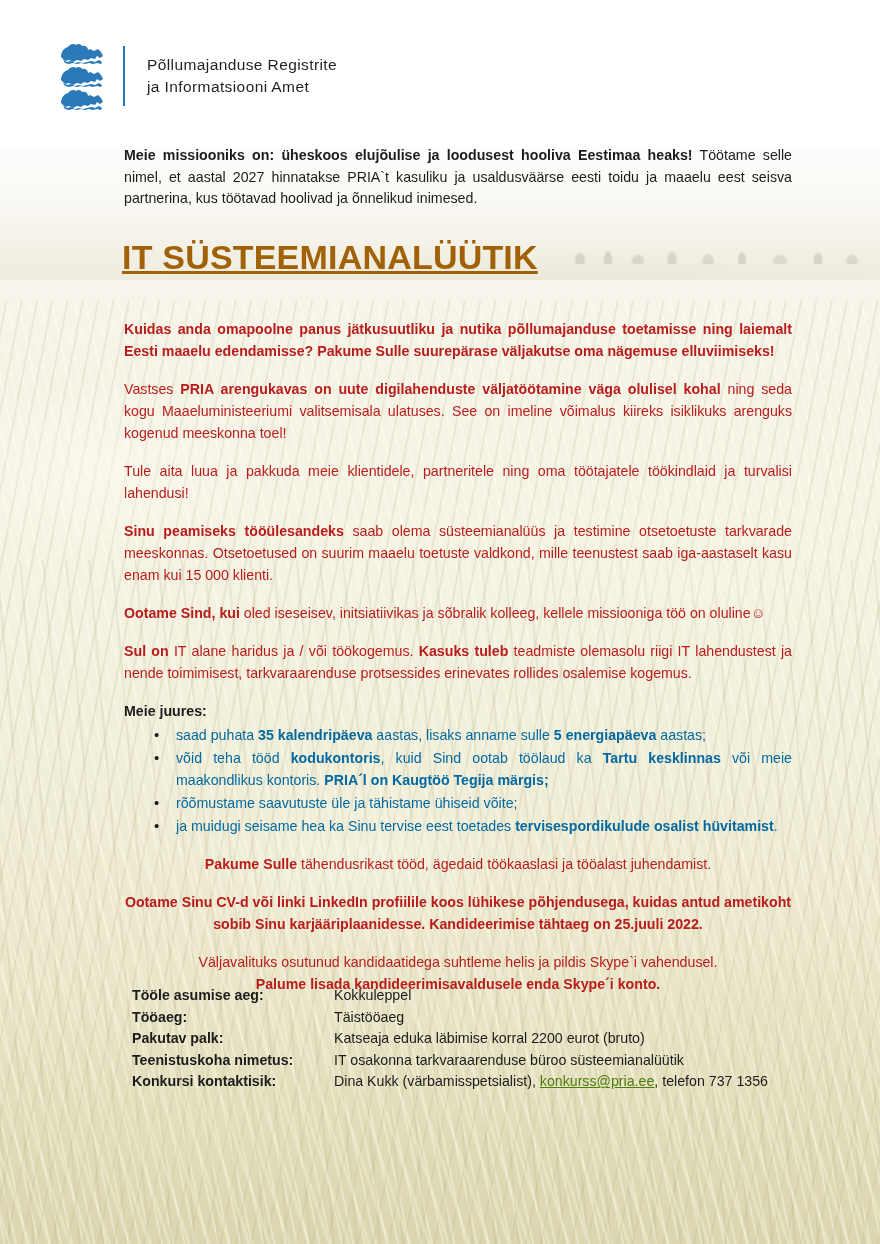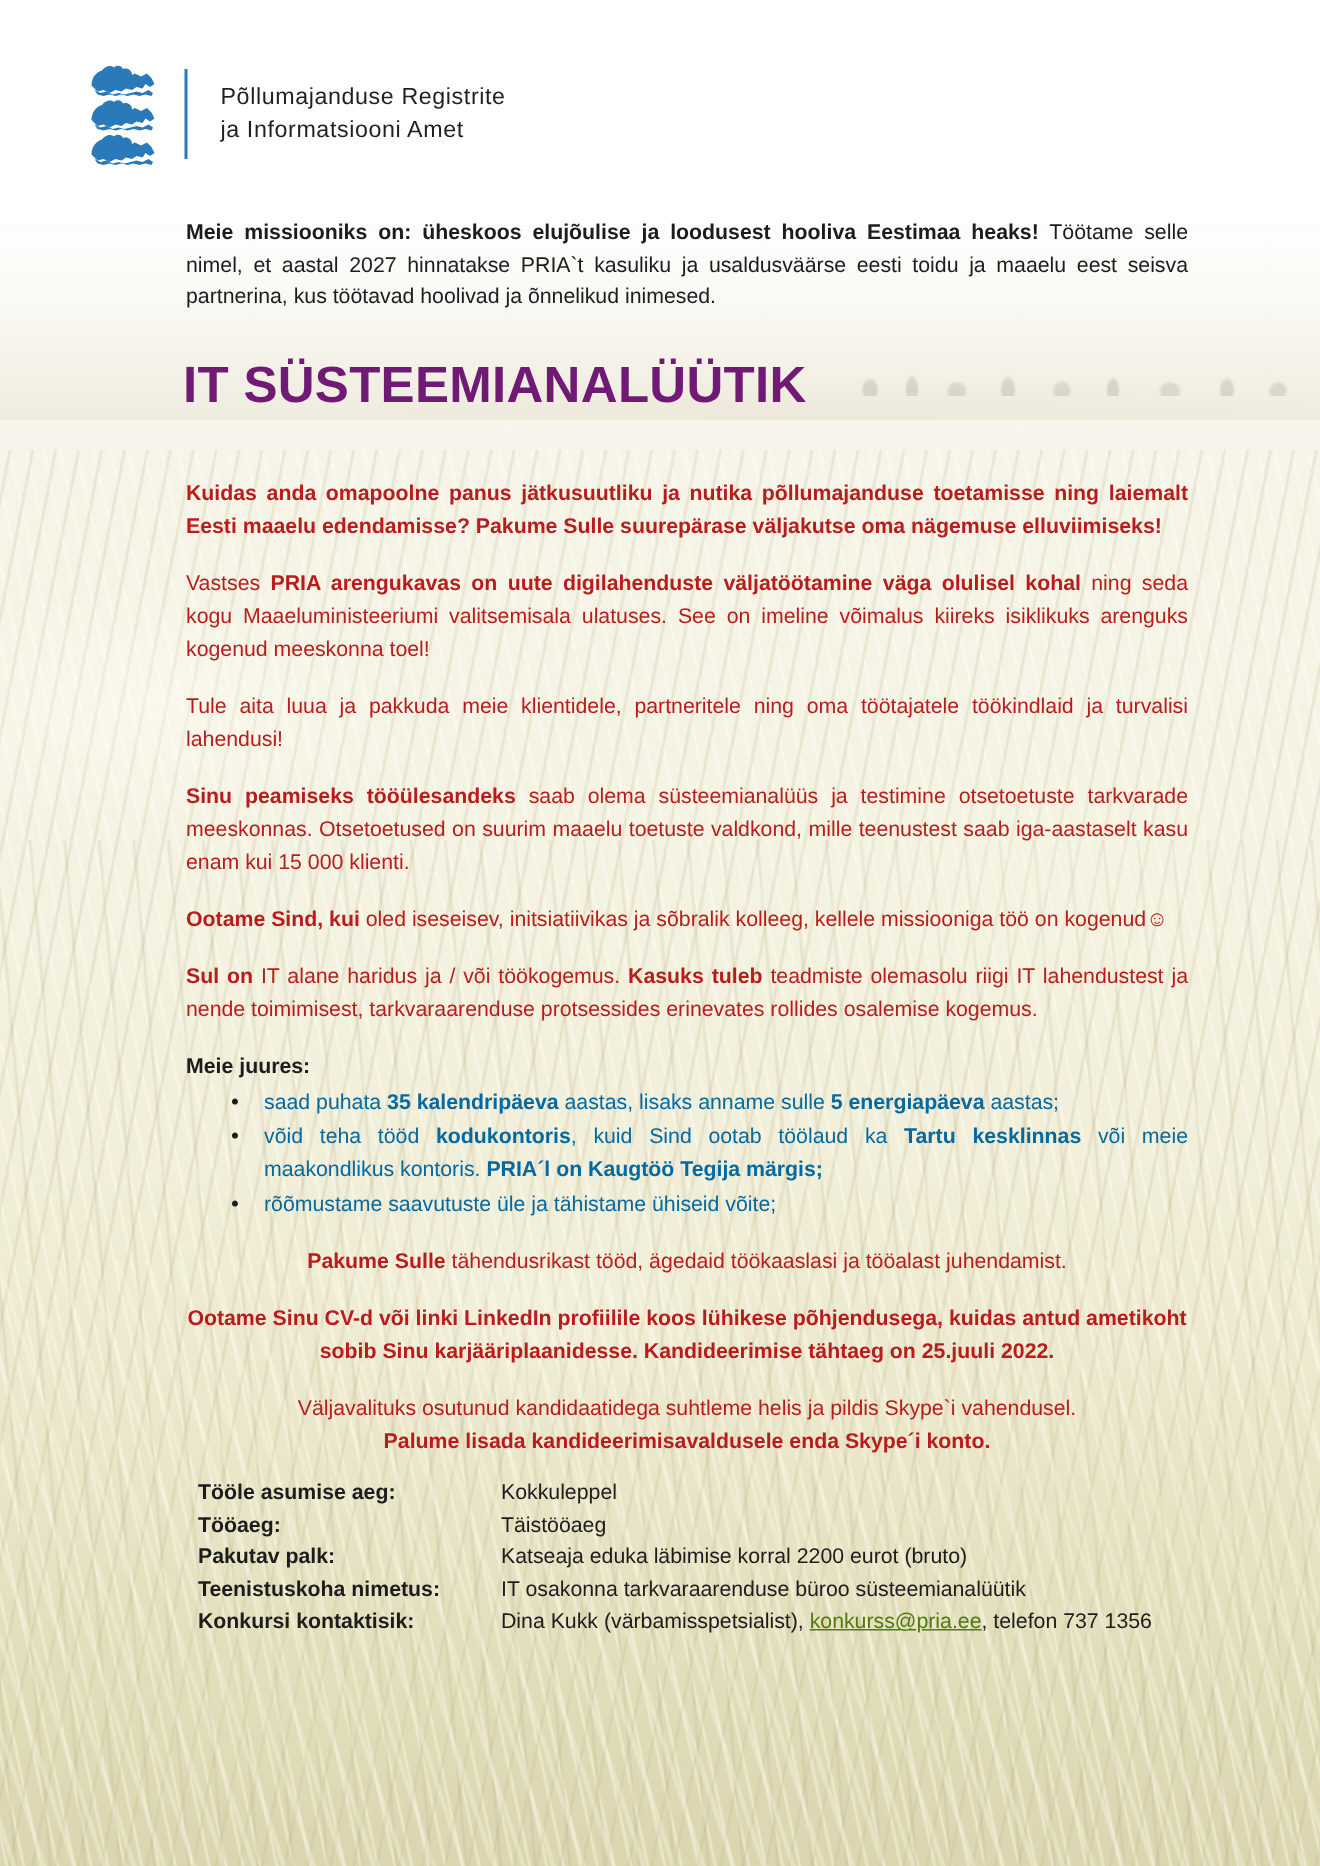--- a/index.html
+++ b/index.html
@@ -120,22 +120,22 @@
   .logo-text .l1, .logo-text .l2 { display:block; white-space:nowrap; }
 
   
   .mission {
     position:absolute; left:124px; top:145px; width:668px;
     font-size:14.2px; line-height:1.52; color:#1c1c1c;
     text-align:justify;
   }
   .title {
     position:absolute; left:122px; top:238px;
-    font-size:34px; font-weight:bold; color:#701a75;
-    letter-spacing:.2px; white-space:nowrap;
+    font-size:34px; font-weight:bold; color:#a16207;
+    letter-spacing:.2px; white-space:nowrap;text-decoration:underline;
   }
   .body-copy { position:absolute; left:124px; top:318px; width:668px; }
   .p {
     font-size:14.2px; line-height:1.55; color:#b91c1c;
     text-align:justify; margin-bottom:16px;
   }
   .p.tight { margin-bottom:13px; }
   .p b { font-weight:bold; }
   .nojust { text-align:center; }
 
@@ -223,37 +223,40 @@
       <span>Vastses </span><b>PRIA arengukavas on uute digilahenduste väljatöötamine väga olulisel kohal</b><span> ning seda kogu Maaeluministeeriumi valitsemisala ulatuses. See on imeline võimalus kiireks isiklikuks arenguks kogenud meeskonna toel!</span>
     </p>
 
     <p class="p">Tule aita luua ja pakkuda meie klientidele, partneritele ning oma töötajatele töökindlaid ja turvalisi lahendusi!</p>
 
     <p class="p">
       <b>Sinu peamiseks tööülesandeks</b><span> saab olema süsteemianalüüs ja testimine otsetoetuste tarkvarade meeskonnas. Otsetoetused on suurim maaelu toetuste valdkond, mille teenustest saab iga-aastaselt kasu enam kui 15 000 klienti.</span>
     </p>
 
     <p class="p">
-      <b>Ootame Sind, kui</b><span> oled iseseisev, initsiatiivikas ja sõbralik kolleeg, kellele missiooniga töö on kogenud</span><span class="smiley">☺</span>
+      <b>Ootame Sind, kui</b><span> oled iseseisev, initsiatiivikas ja sõbralik kolleeg, kellele missiooniga töö on oluline</span><span class="smiley">☺</span>
     </p>
 
     <p class="p">
       <b>Sul on</b><span> IT alane haridus ja / või  töökogemus. </span><b>Kasuks tuleb</b><span> teadmiste olemasolu riigi IT lahendustest ja nende toimimisest, tarkvaraarenduse protsessides erinevates rollides osalemise kogemus.</span>
     </p>
 
     <div class="lbl-head">Meie juures:</div>
     <ul class="benefits">
       <li>
         <span>saad puhata </span><b>35 kalendripäeva</b><span> aastas, lisaks anname sulle </span><b>5 energiapäeva</b><span> aastas;</span>
       </li>
       <li>
         <span>võid teha tööd </span><b>kodukontoris</b><span>, kuid Sind ootab töölaud ka </span><b>Tartu kesklinnas</b><span> või meie maakondlikus kontoris. </span><b>PRIA´l on Kaugtöö Tegija märgis;</b>
       </li>
       <li>
         <span>rõõmustame saavutuste üle ja tähistame ühiseid võite;</span>
+      </li>
+      <li>
+        <span>ja muidugi seisame hea ka Sinu tervise eest toetades </span><b>tervisespordikulude osalist hüvitamist</b><span>.</span>
       </li>
     </ul>
 
     <p class="p nojust">
       <b>Pakume Sulle</b><span> tähendusrikast tööd, ägedaid töökaaslasi ja tööalast juhendamist.</span>
     </p>
 
     <p class="p nojust">
       <b>Ootame Sinu CV-d või linki LinkedIn profiilile koos lühikese põhjendusega, kuidas antud ametikoht sobib Sinu karjääriplaanidesse. Kandideerimise tähtaeg on 25.juuli 2022.</b>
     </p>

